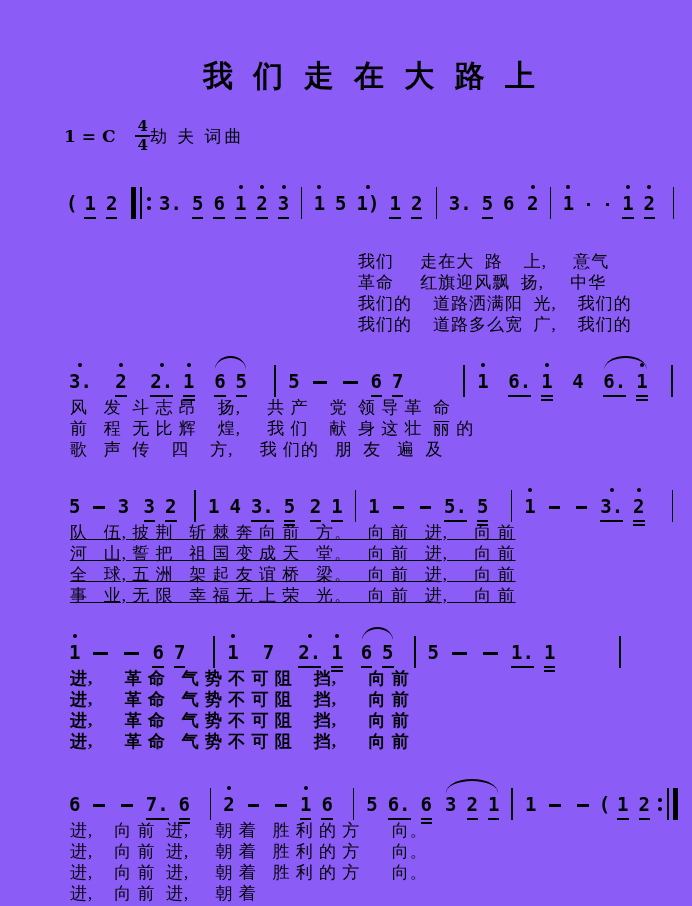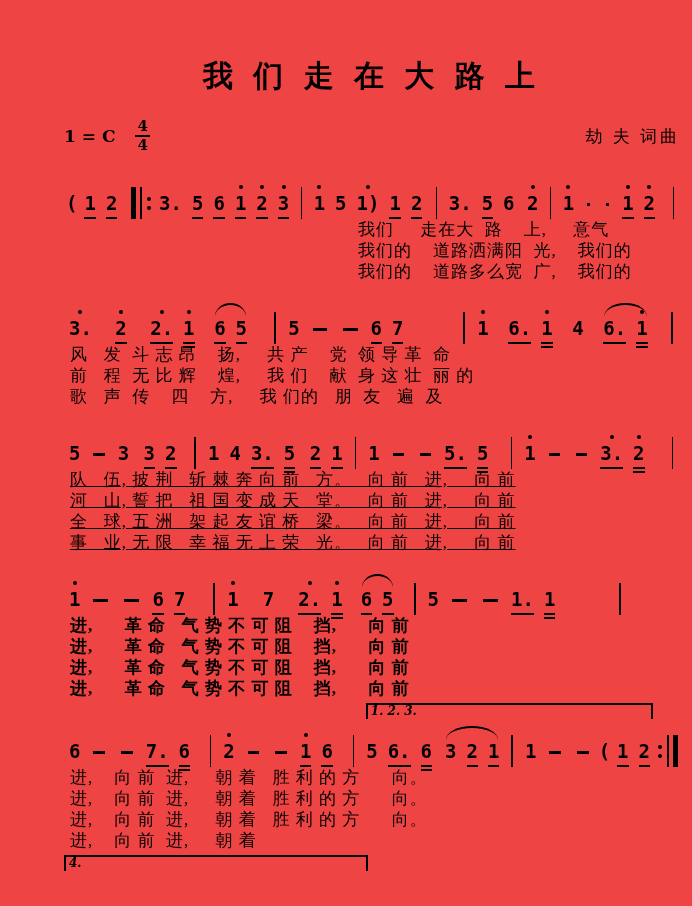--- a/index.html
+++ b/index.html
@@ -1,27 +1,27 @@
 <!DOCTYPE html>
 <html><head>
 <meta charset="utf-8">
 <style>
   html,body{margin:0;padding:0;background:#fff;}
   .page{
-    width:692px;height:906px;background:#ef4444;color:#000;
+    width:692px;height:906px;background:#8b5cf6;color:#000;
     font-family:"Liberation Serif", serif;
     overflow:hidden;position:relative;box-sizing:border-box;
     padding:56px 12px 0 64px;
   }
   .title{
     text-align:center;font-family:"Liberation Sans", sans-serif;
     font-weight:bold;font-size:30px;letter-spacing:6px;
     margin-bottom:18px;width:616px;
   }
-  .meta{width:616px;display:flex;justify-content:space-between;align-items:center;height:42px;margin-bottom:2px;}
+  .meta{width:616px;display:flex;justify-content:flex-start;align-items:center;height:42px;margin-bottom:2px;}
   .keysig{display:inline-flex;align-items:center;font-family:"DejaVu Serif", serif;font-weight:bold;font-size:17px;gap:6px;}
   .frac{display:inline-flex;flex-direction:column;align-items:center;line-height:1;font-size:15px;margin-left:14px;}
   .frac .num{border-bottom:2px solid #000;padding:0 2px 1px;}
   .frac .den{padding-top:1px;}
   .credit{font-size:17px;letter-spacing:3px;}
   
   #score{width:616px;}
   .system{position:relative;margin-bottom:2px;}
   .notes-row{
     display:flex;align-items:flex-end;
@@ -161,21 +161,21 @@
             <span class="hi-dot"></span>
             <span class="glyph">1</span>
           </span>
           <span class="note u1">
             <span class="hi-dot"></span>
             <span class="glyph">2</span>
           </span>
           <span class="gap" style="width: 28px;"></span>
           <span class="bar"></span>
         </div>
-        <div class="lyrics" style="padding-left: 294px;"><div class="lyric-line">我们     走在大  路    上,     意气</div><div class="lyric-line">我们的    道路洒满阳  光,    我们的</div><div class="lyric-line">我们的    道路多么宽  广,    我们的</div></div>
+        <div class="lyrics" style="padding-left: 294px; margin-top: 32px;"><div class="lyric-line">我们     走在大  路    上,     意气</div><div class="lyric-line">革命     红旗迎风飘  扬,     中华</div><div class="lyric-line">我们的    道路洒满阳  光,    我们的</div><div class="lyric-line">我们的    道路多么宽  广,    我们的</div></div>
       </div>
       <div class="system">
         <div class="notes-row">
           <span class="note">
             <span class="hi-dot"></span>
             <span class="glyph">3<span class="aug">.</span></span>
           </span>
           <span class="gap" style="width: 14px;"></span>
           <span class="note u1">
             <span class="hi-dot"></span>
@@ -369,23 +369,20 @@
           </span>
           <span class="note u2">
             <span class="glyph">1</span>
           </span>
           <span class="gap" style="width: 52px;"></span>
           <span class="bar"></span>
         </div>
         <div class="lyrics" style="padding-left: 6px; font-weight: bold;"><div class="lyric-line">进,      革 命   气 势 不 可 阻    挡,      向 前</div><div class="lyric-line">进,      革 命   气 势 不 可 阻    挡,      向 前</div><div class="lyric-line">进,      革 命   气 势 不 可 阻    挡,      向 前</div><div class="lyric-line">进,      革 命   气 势 不 可 阻    挡,      向 前</div></div>
       </div>
       <div class="system has-volta">
-        <div class="volta" style="left: 49%; width: 46%;">
-          <span class="volta-label">1. 2. 3.</span>
-        </div>
         <div class="notes-row">
           <span class="note">
             <span class="glyph">6</span>
           </span>
           <span class="dash"></span>
           <span class="dash"></span>
           <span class="note u1">
             <span class="glyph">7<span class="aug">.</span></span>
           </span>
           <span class="note u2">

